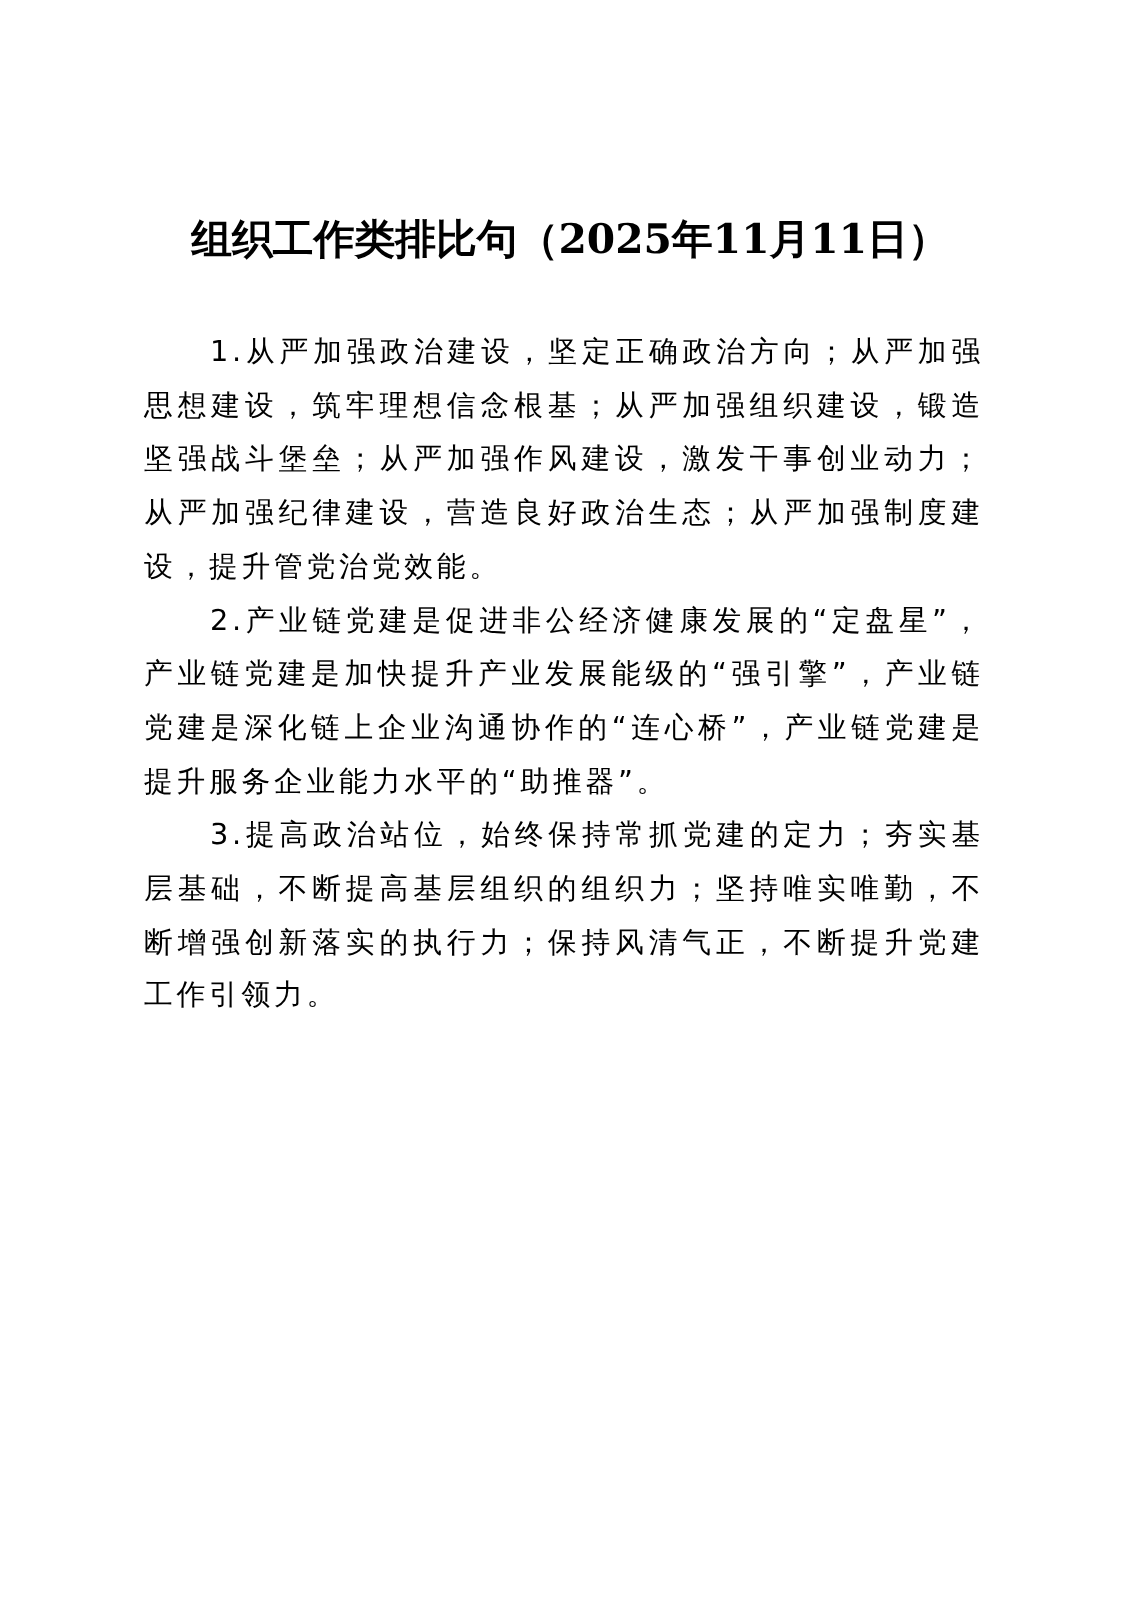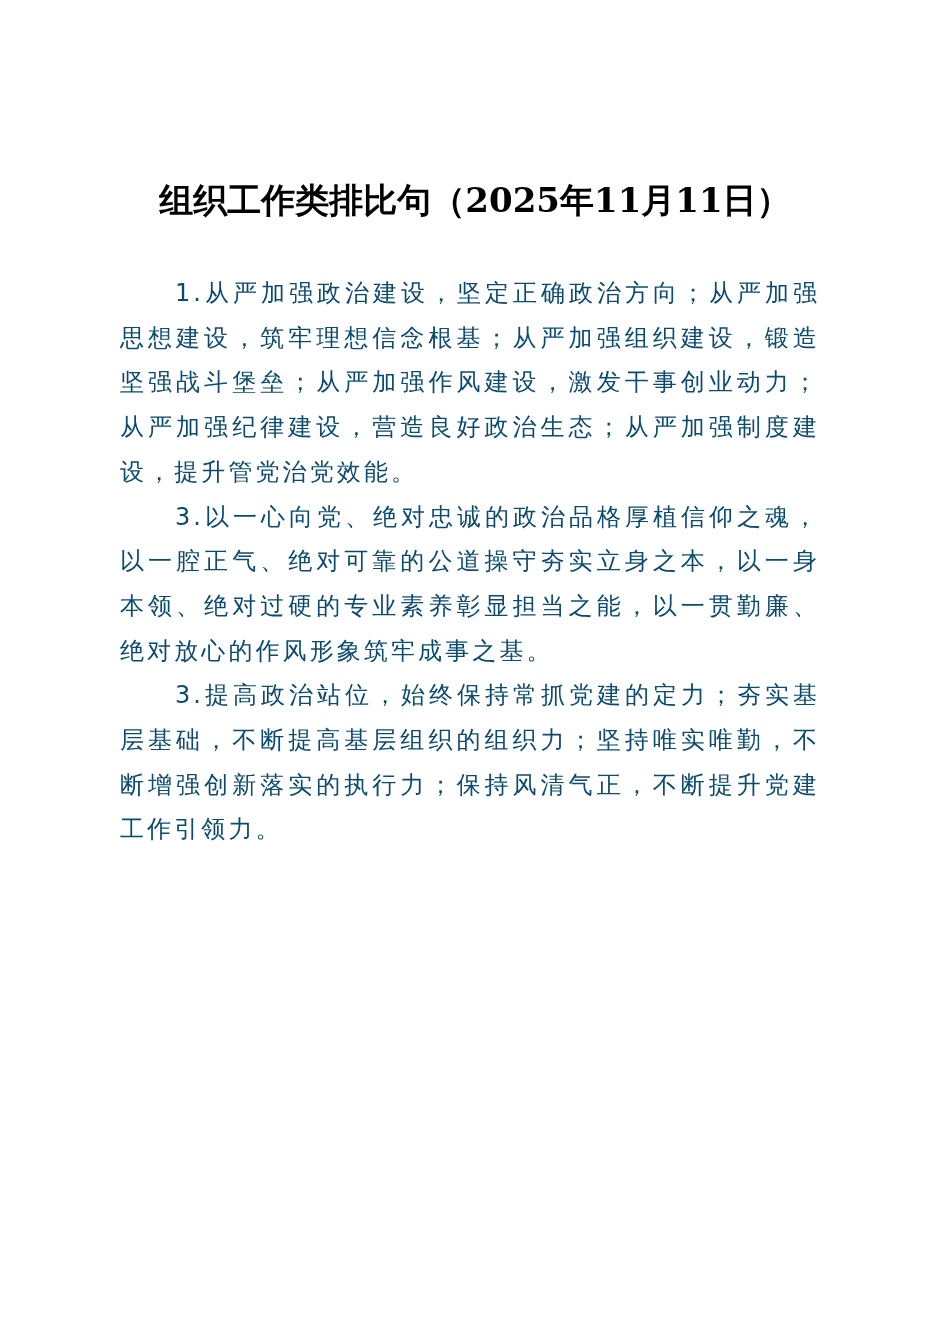--- a/index.html
+++ b/index.html
@@ -46,27 +46,27 @@
     .para {
       margin: 0;
       padding: 0;
       font-family: "DejaVu Sans", "Liberation Sans", sans-serif;
       font-size: 24px;
       line-height: 44.7px;
       letter-spacing: 3.1px;
       text-indent: 55px;
       text-align: justify;
       text-align-last: left;
-      color: #0c4a6e;
+      color: #000000;
       word-break: break-all;
     }
   </style>
 </head>
 <body>
 
 <div class="page">
   <h1 class="title">组织工作类排比句（2025年11月11日）</h1>
   <div class="body">
     <p class="para">1.从严加强政治建设，坚定正确政治方向；从严加强思想建设，筑牢理想信念根基；从严加强组织建设，锻造坚强战斗堡垒；从严加强作风建设，激发干事创业动力；从严加强纪律建设，营造良好政治生态；从严加强制度建设，提升管党治党效能。</p>
-    <p class="para">3.以一心向党、绝对忠诚的政治品格厚植信仰之魂，以一腔正气、绝对可靠的公道操守夯实立身之本，以一身本领、绝对过硬的专业素养彰显担当之能，以一贯勤廉、绝对放心的作风形象筑牢成事之基。</p>
+    <p class="para">2.产业链党建是促进非公经济健康发展的“定盘星”，产业链党建是加快提升产业发展能级的“强引擎”，产业链党建是深化链上企业沟通协作的“连心桥”，产业链党建是提升服务企业能力水平的“助推器”。</p>
     <p class="para">3.提高政治站位，始终保持常抓党建的定力；夯实基层基础，不断提高基层组织的组织力；坚持唯实唯勤，不断增强创新落实的执行力；保持风清气正，不断提升党建工作引领力。</p>
   </div>
 </div>
 
 </body></html>

